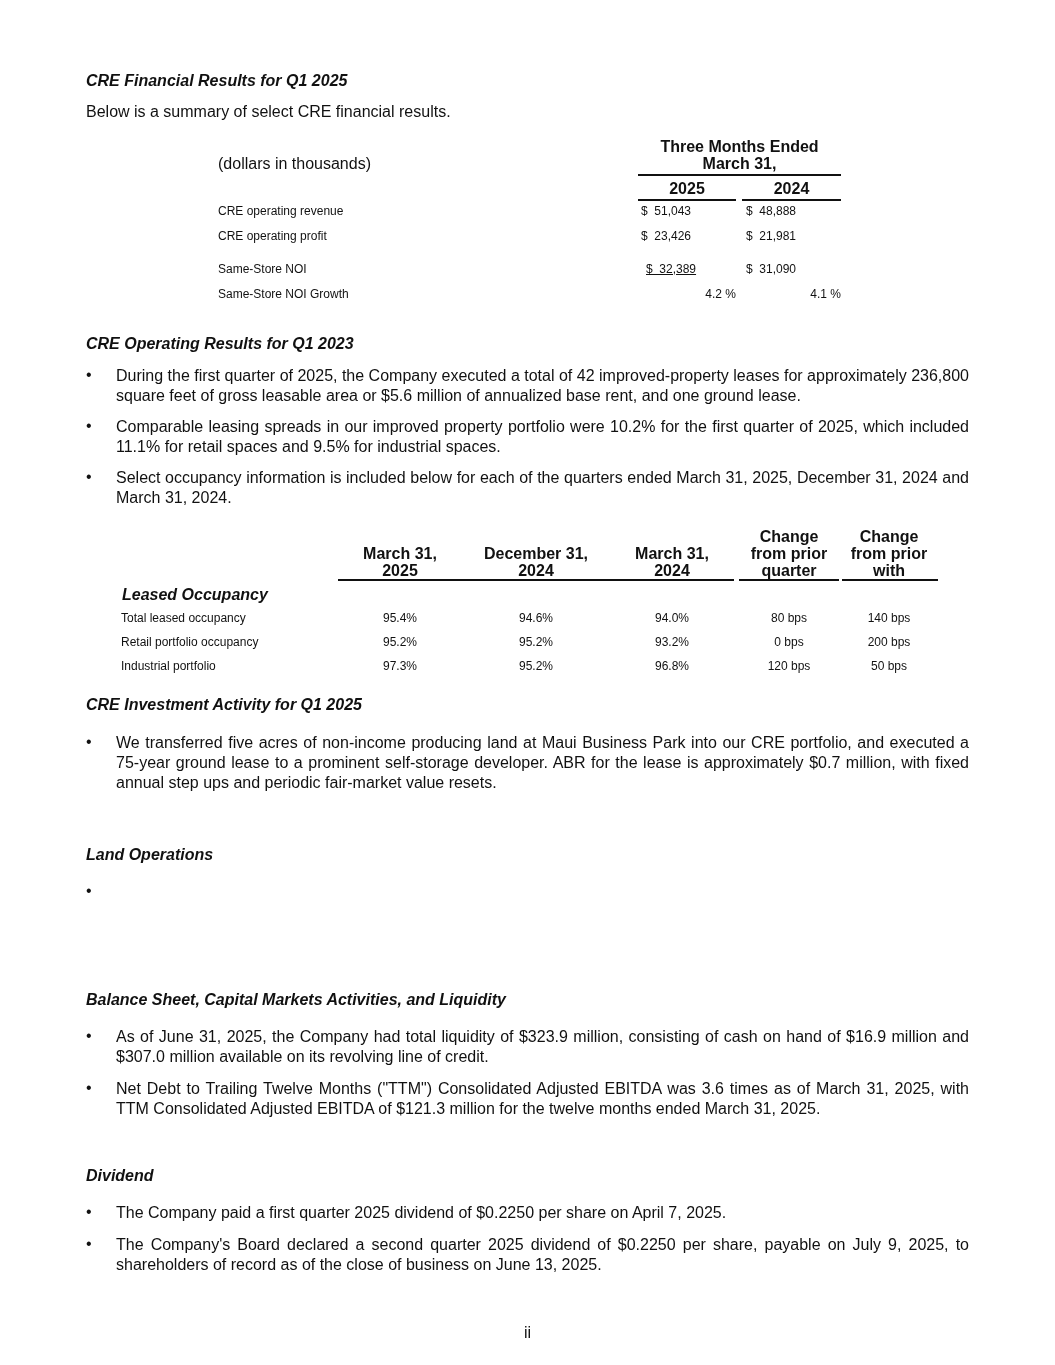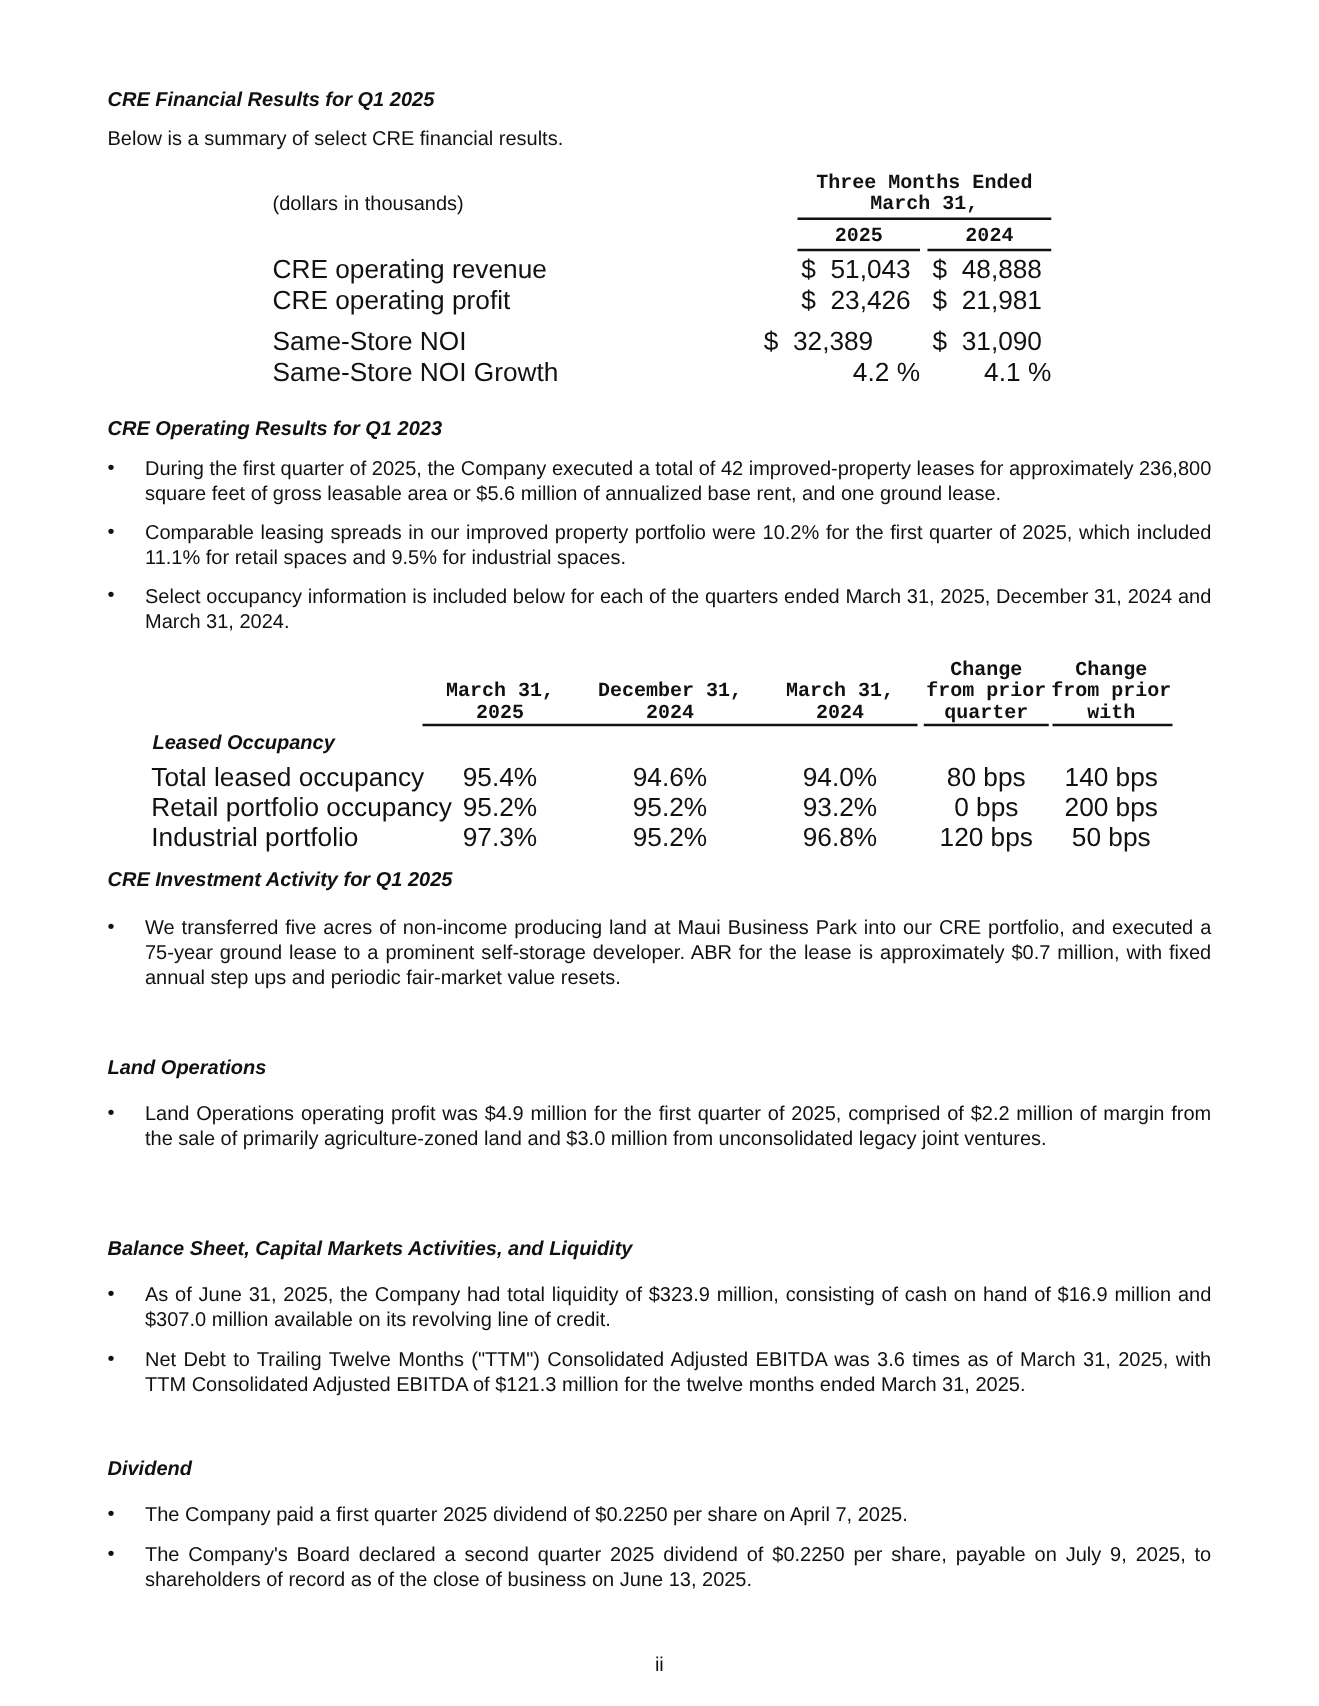--- a/index.html
+++ b/index.html
@@ -8,22 +8,22 @@
     font-family: "Liberation Sans", sans-serif; color: #111111; font-size: 16px;
   }
   .abs { position: absolute; }
   .h { font-weight: bold; font-style: italic; font-size: 16px; }
   .p { font-size: 16px; line-height: 20px; }
   .bullet { position: absolute; left: 86px; width: 884px; }
   .bullet .dot { position: absolute; left: 0; top: 0; }
   .bullet .txt { position: absolute; left: 30px; width: 853px; text-align: justify; line-height: 20px; }
   .bullet .txt.left { text-align: left; }
   .just-last { text-align-last: left; }
-  .tnum { position: absolute; font-size: 21px; }
-  .bold { font-weight: bold; font-family: Liberation Mono, monospace; }
+  .tnum { position: absolute; font-size: 12px; }
+  .bold { font-weight: bold; }
   .center { text-align: center; }
   .right { text-align: right; }
   .rule { position: absolute; height: 2px; background: #111; }
 </style>
 </head>
 <body>
 
 <div class="abs h" style="left:86px;top:72px;">CRE Financial Results for Q1 2025</div>
 <div class="abs p" style="left:86px;top:102px;">Below is a summary of select CRE financial results.</div>
 
@@ -44,21 +44,21 @@
     <div class="tnum" style="left:641px;top:204px;white-space:pre;">$  51,043</div>
     <div class="tnum" style="left:746px;top:204px;white-space:pre;">$  48,888</div>
   </div>
   <div>
     <div class="tnum" style="left:218px;top:229px;">CRE operating profit</div>
     <div class="tnum" style="left:641px;top:229px;white-space:pre;">$  23,426</div>
     <div class="tnum" style="left:746px;top:229px;white-space:pre;">$  21,981</div>
   </div>
   <div>
     <div class="tnum" style="left:218px;top:262px;">Same-Store NOI</div>
-    <div class="tnum" style="left:611px;top:262px;white-space:pre;">$  32,389</div>
+    <div class="tnum" style="left:646px;top:262px;white-space:pre;text-decoration:underline;">$  32,389</div>
     <div class="tnum" style="left:746px;top:262px;white-space:pre;">$  31,090</div>
   </div>
   <div>
     <div class="tnum" style="left:218px;top:287px;text-align:right;">Same-Store NOI Growth</div>
     <div class="tnum right" style="left:638px;top:287px;width:98px;">4.2 %</div>
     <div class="tnum right" style="left:742px;top:287px;width:99px;">4.1 %</div>
   </div>
 </div>
 
 <div class="abs h" style="left:86px;top:335px;">CRE Operating Results for Q1 2023</div>
@@ -136,21 +136,20 @@
 
 <div class="abs h" style="left:86px;top:696px;">CRE Investment Activity for Q1 2025</div>
 <div class="bullet" style="top:733px;height:60px;">
   <span class="dot">•</span>
   <div class="txt just-last">We transferred five acres of non-income producing land at Maui Business Park into our CRE portfolio, and executed a 75-year ground lease to a prominent self-storage developer. ABR for the lease is approximately $0.7 million, with fixed annual step ups and periodic fair-market value resets.</div>
 </div>
 
 <div class="abs h" style="left:86px;top:846px;">Land Operations</div>
 <div class="bullet" style="top:882px;height:60px;">
   <span class="dot">•</span>
-  <div class="txt just-last">Land Operations operating profit was $4.9 million for the first quarter of 2025, comprised of $2.2 million of margin from the sale of primarily agriculture-zoned land and $3.0 million from unconsolidated legacy joint ventures.</div>
 </div>
 
 <div class="abs h" style="left:86px;top:991px;text-align:right;">Balance Sheet, Capital Markets Activities, and Liquidity</div>
 <div class="bullet" style="top:1027px;height:40px;">
   <span class="dot">•</span>
   <div class="txt just-last">As of June 31, 2025, the Company had total liquidity of $323.9 million, consisting of cash on hand of $16.9 million and $307.0 million available on its revolving line of credit.</div>
 </div>
 <div class="bullet" style="top:1079px;height:40px;">
   <span class="dot">•</span>
   <div class="txt just-last">Net Debt to Trailing Twelve Months ("TTM") Consolidated Adjusted EBITDA was 3.6 times as of March 31, 2025, with TTM Consolidated Adjusted EBITDA of $121.3 million for the twelve months ended March 31, 2025.</div>

